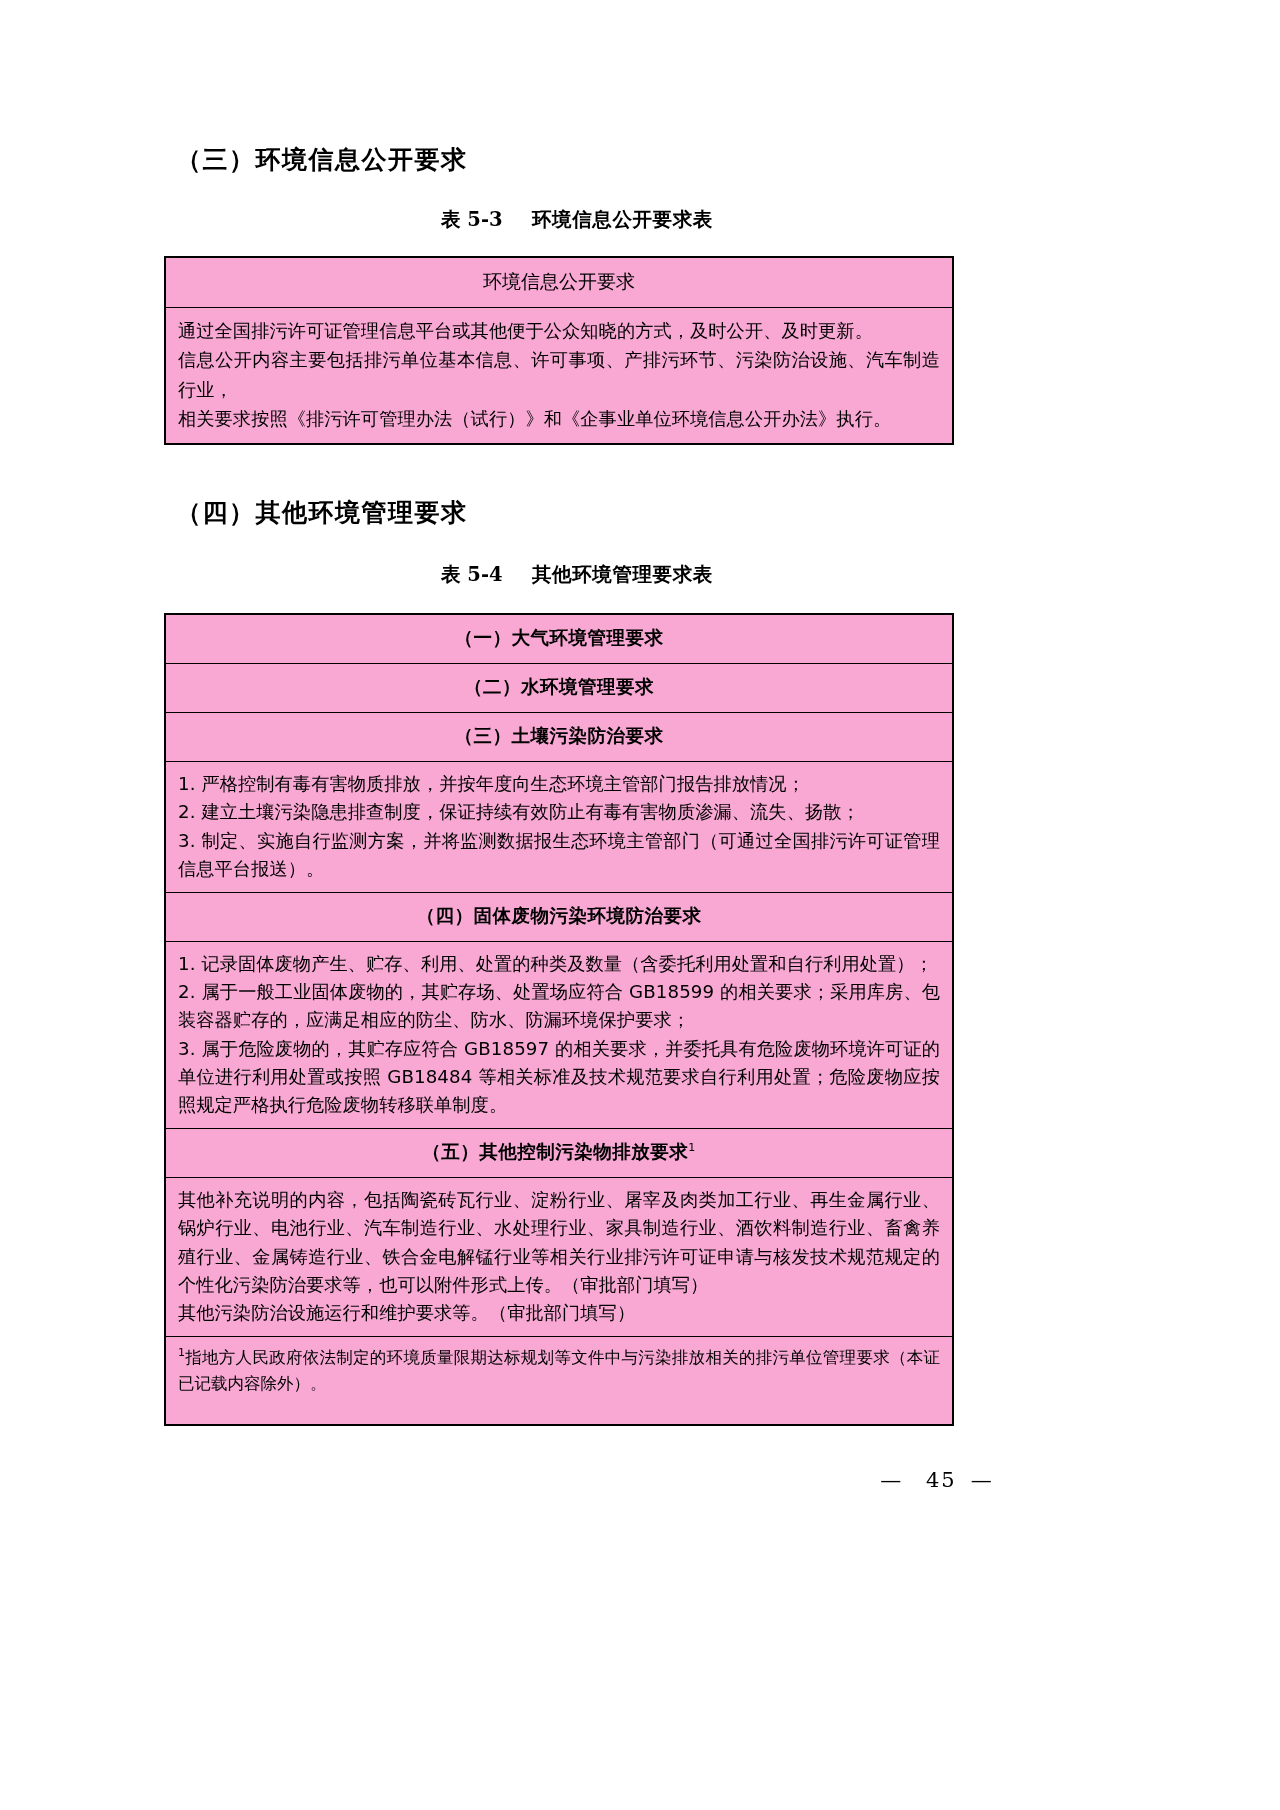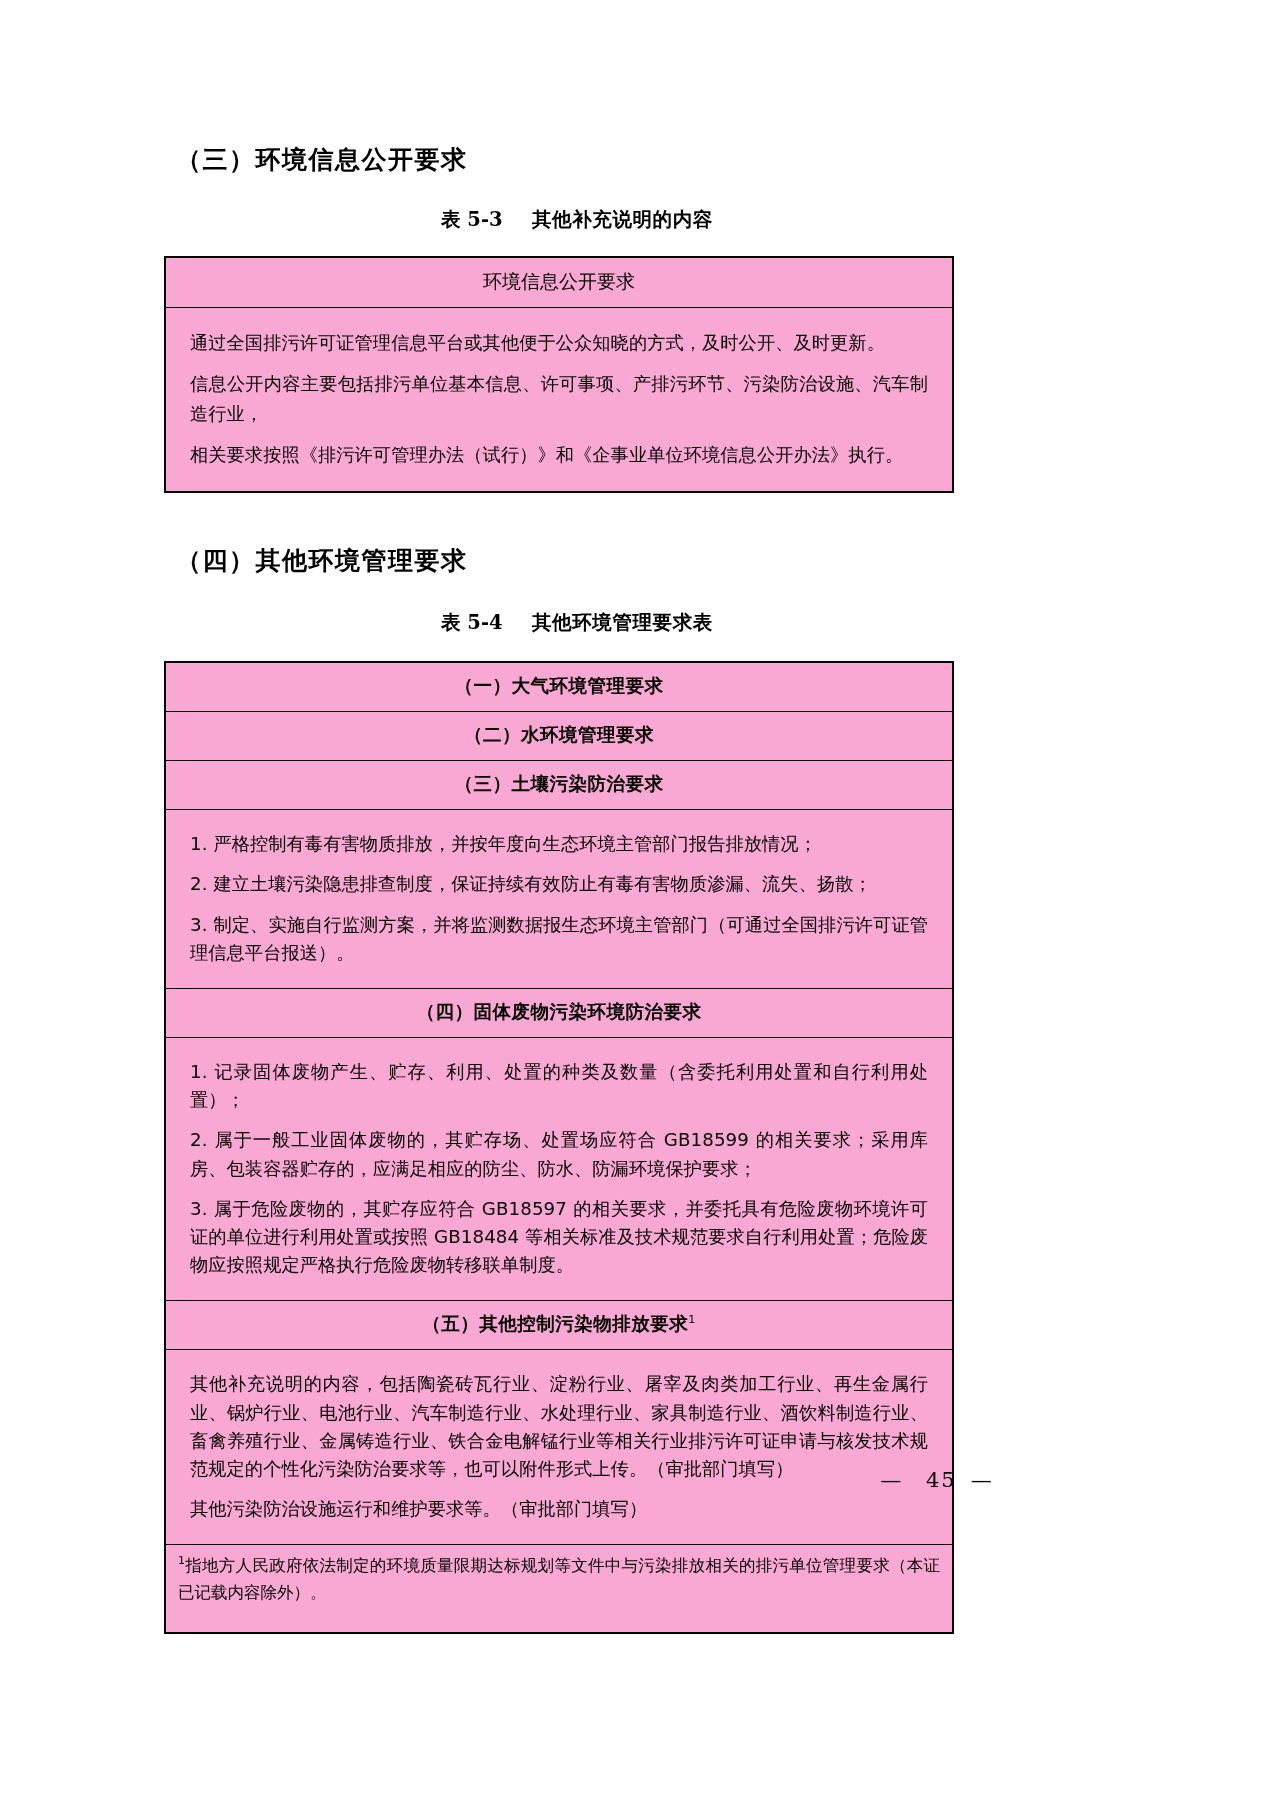--- a/index.html
+++ b/index.html
@@ -81,21 +81,21 @@
     letter-spacing: 0.5px;
   }
   .body-cell {
     font-size: 18.2px;
     line-height: 1.62;
     padding: 8px 12px 9px 12px;
     text-align: justify;
     letter-spacing: 0.1px;
   }
   .body-cell p {
-    margin: 12px;
+    margin: 0;
     padding: 0;
   }
   .body-cell.tight {
     line-height: 1.55;
   }
   .sup-mark {
     font-size: 11px;
     vertical-align: super;
     font-weight: normal;
   }
@@ -141,21 +141,21 @@
   <div class="content">
 
     <div class="sp-h1"></div>
 
     <h2 class="section-heading">（三）环境信息公开要求</h2>
 
     <div class="sp-after-h1"></div>
 
     <div class="table-caption">
       <span class="cap-num">表 5-3</span>
-      <span style="display:inline-block;width:22px"></span><span>其他补充说明的内容</span>
+      <span style="display:inline-block;width:22px"></span><span>环境信息公开要求表</span>
     </div>
 
     <div class="sp-after-cap"></div>
 
     <div class="doc-table">
       <div class="row">
         <div class="hdr-cell">环境信息公开要求</div>
       </div>
       <div class="row">
         <div class="body-cell">

